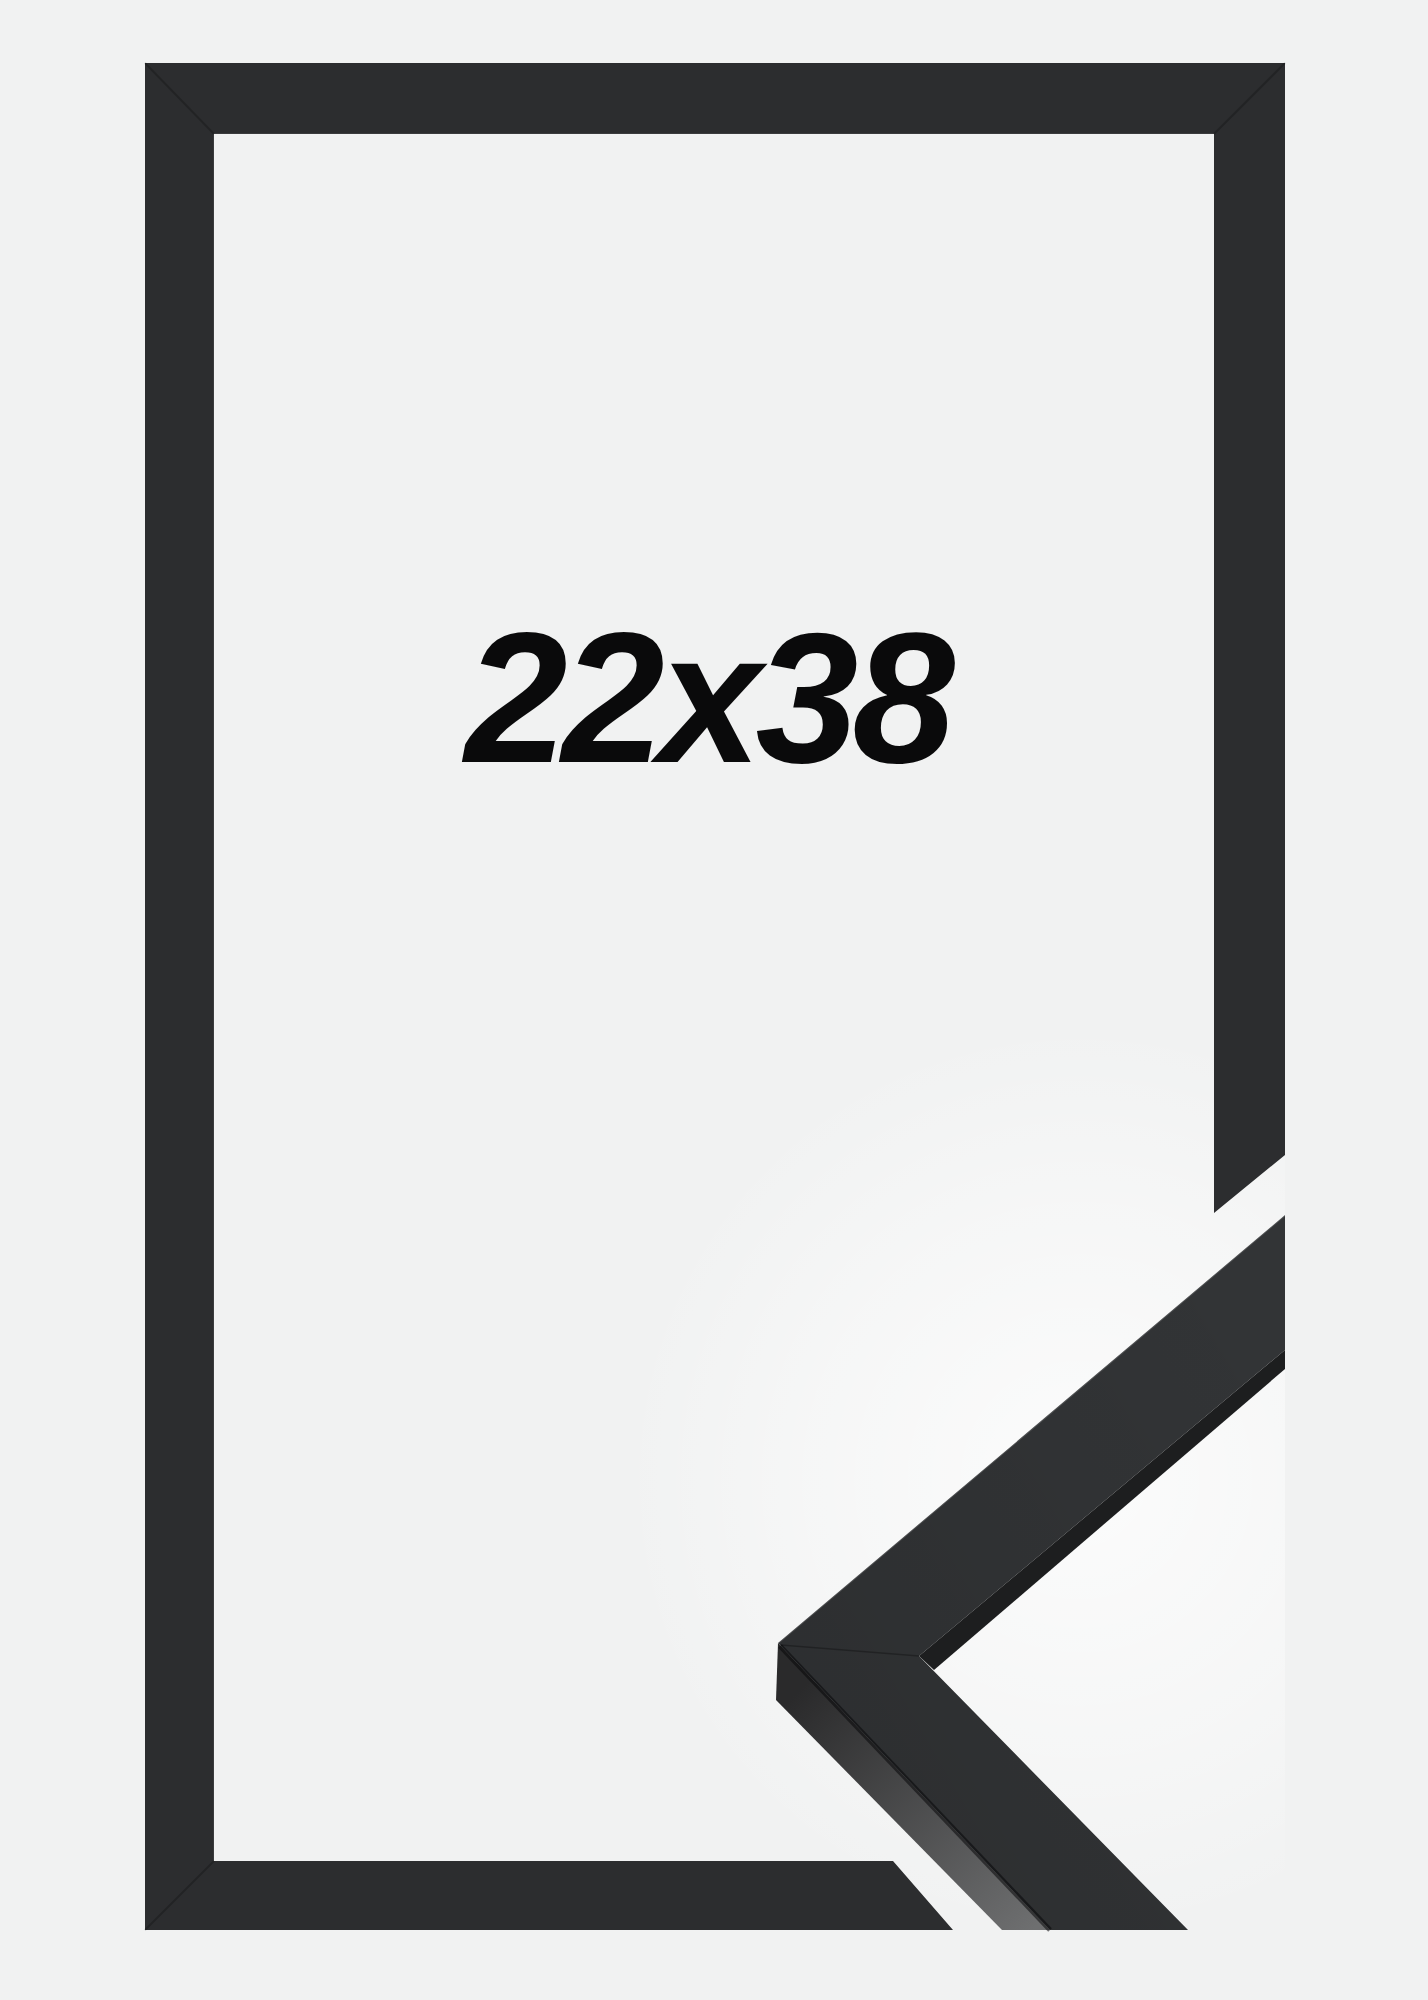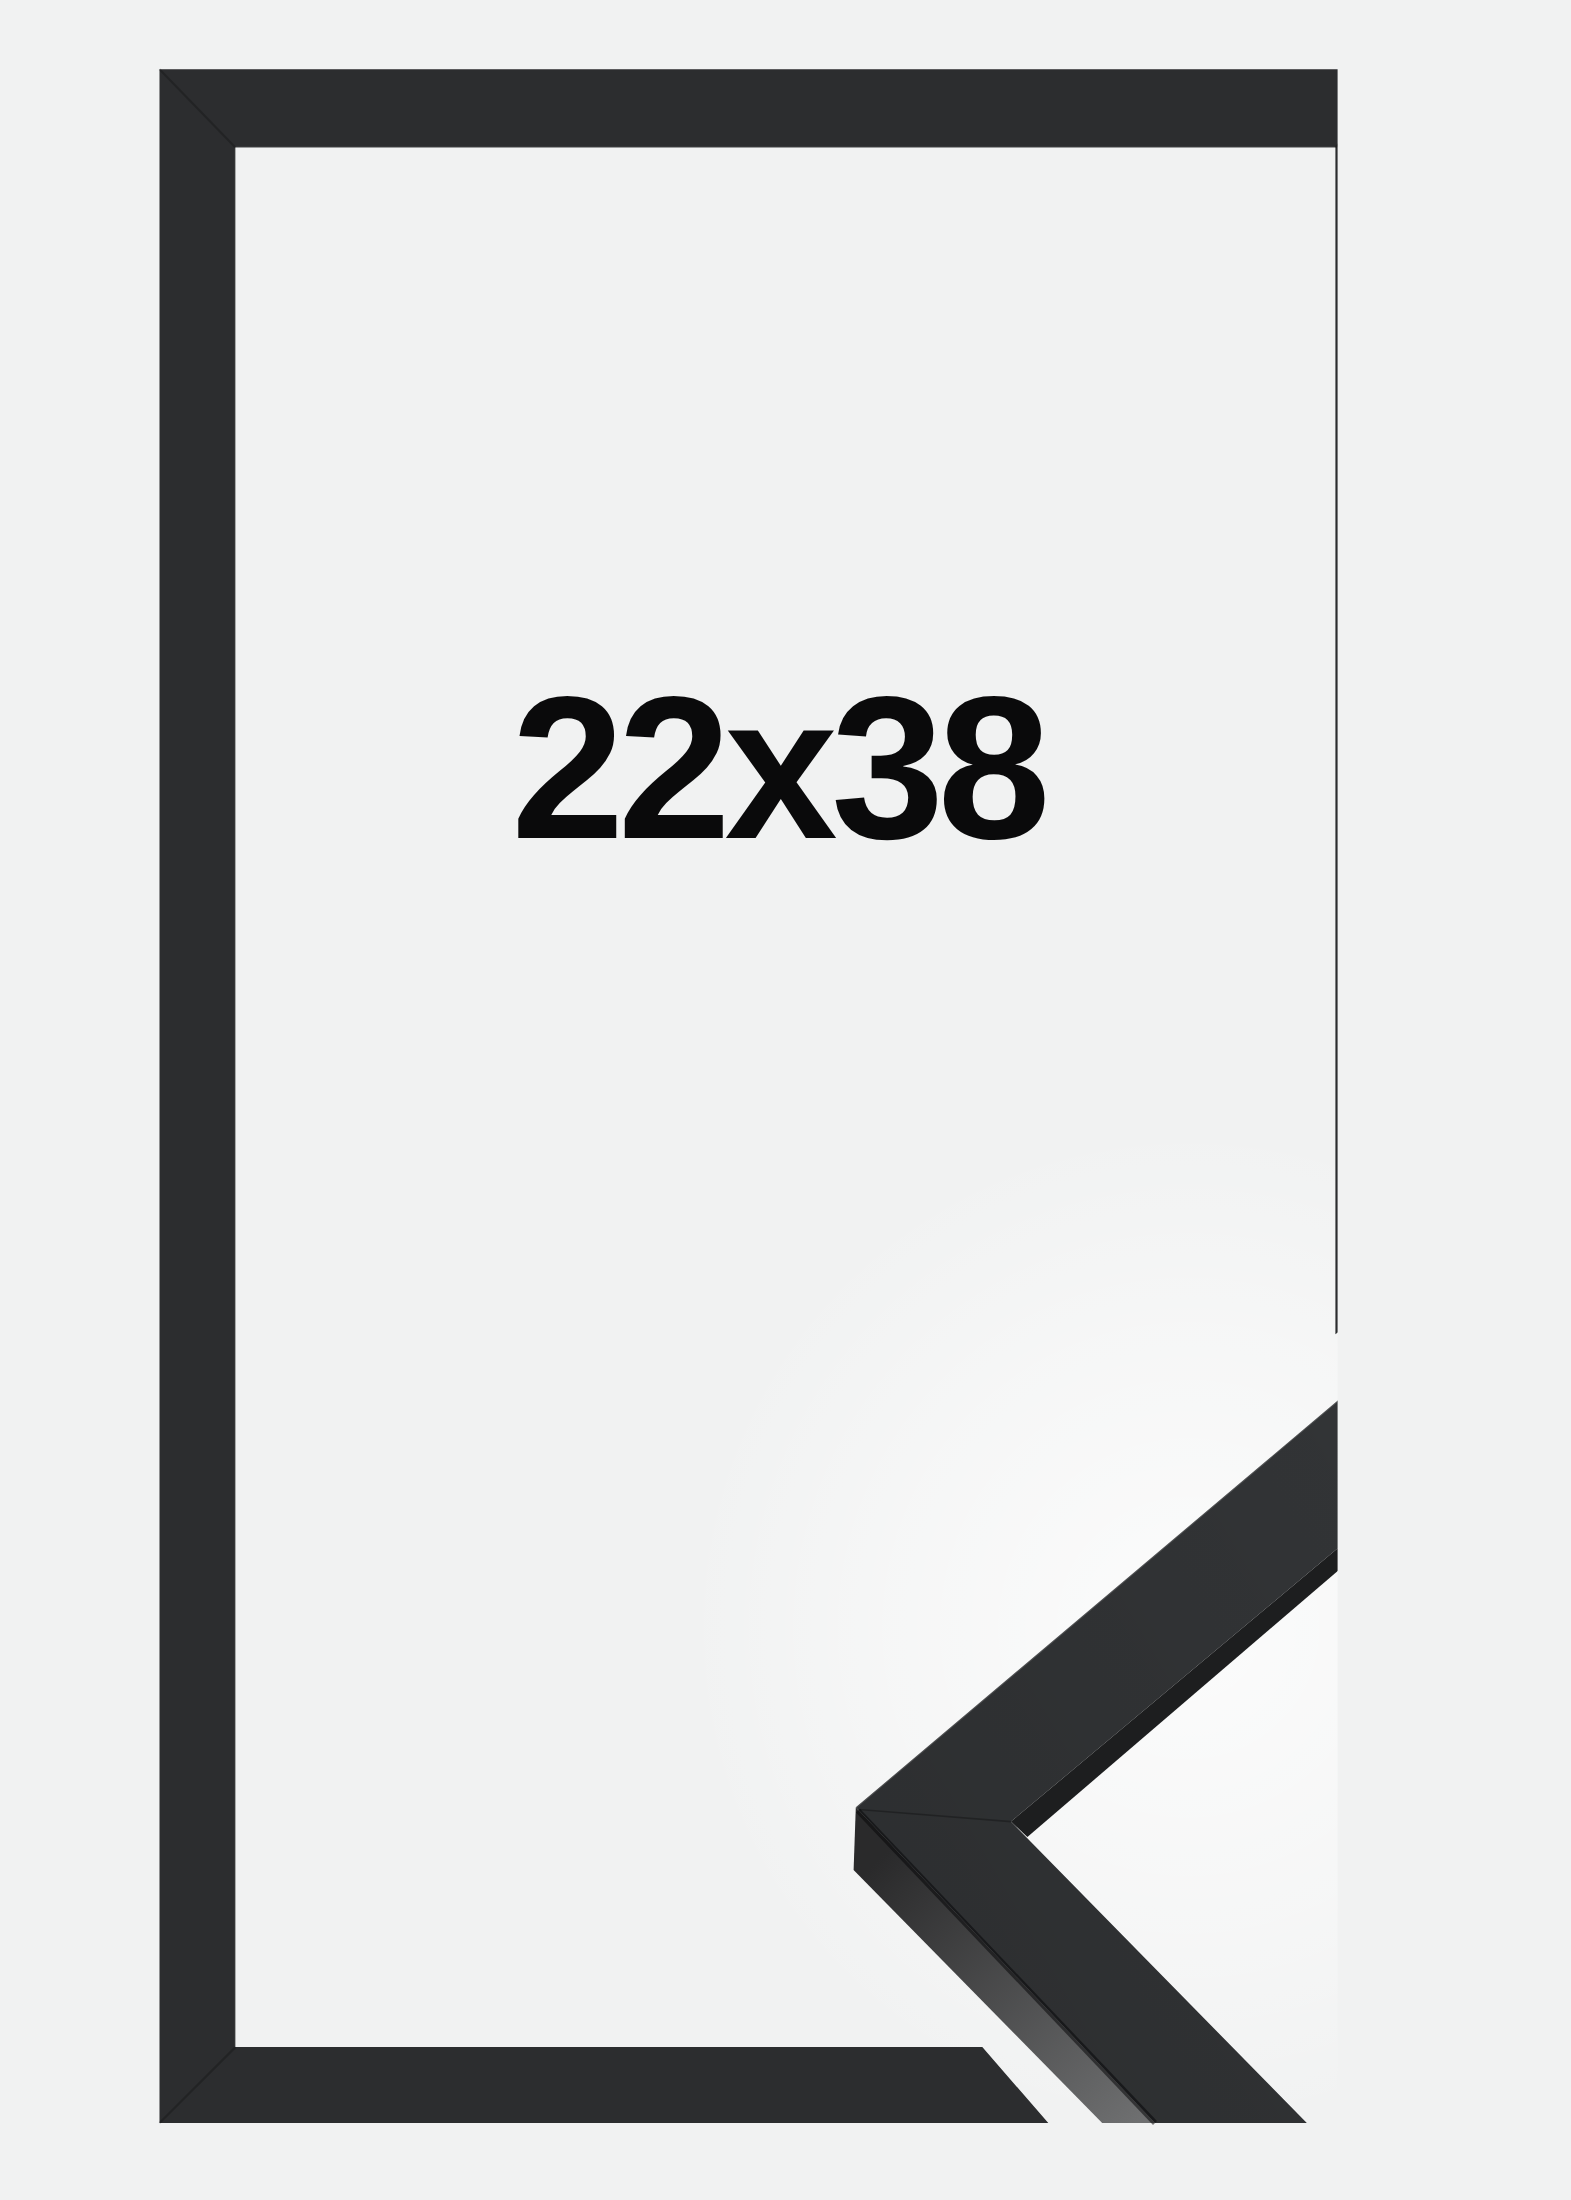--- a/index.html
+++ b/index.html
@@ -3,23 +3,24 @@
 <meta charset="utf-8">
 <style>
   html, body {
     margin: 0;
     padding: 0;
     background: #f1f2f2;
     font-family: "Liberation Sans", sans-serif;
   }
   .stage {
     position: relative;
-    width: 1216px;
+    width: 1428px;
     height: 2000px;
     overflow: hidden;
+    font-style: italic;
   }
   .stage svg {
     display: block;
     width: 1428px;
     height: 2000px;
   }
   .size-label-text {
     font-family: "Liberation Sans", sans-serif;
     font-weight: 700;
     font-size: 185px;

